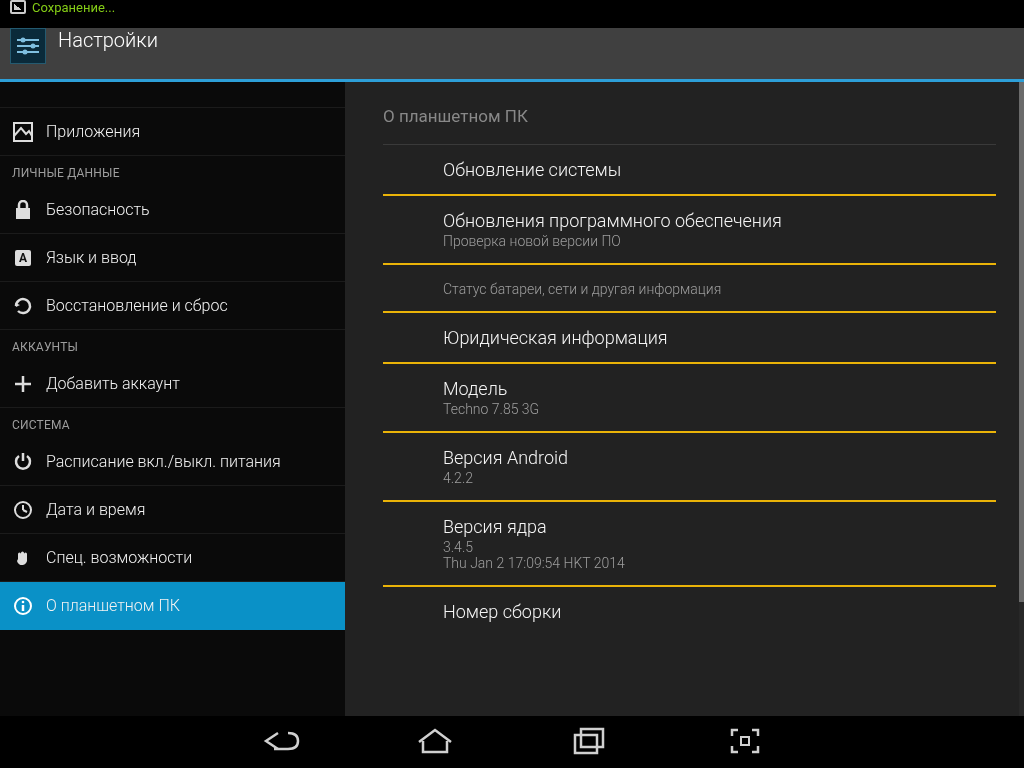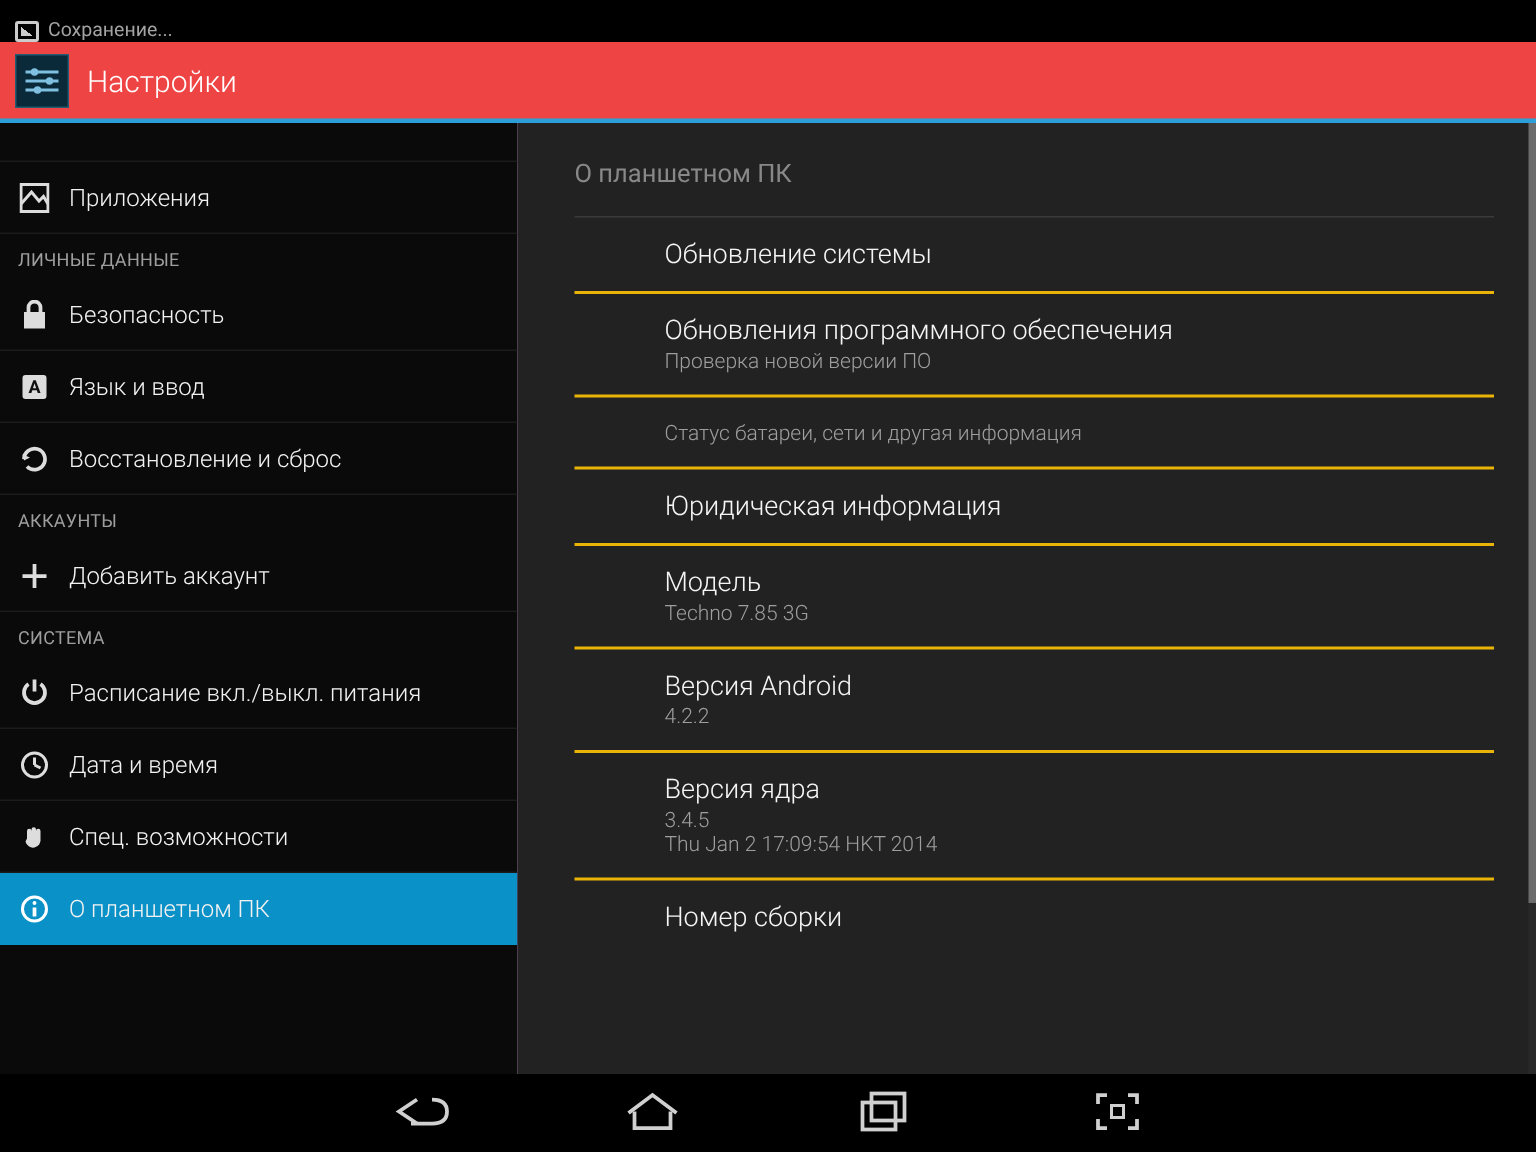--- a/index.html
+++ b/index.html
@@ -8,60 +8,60 @@
   height: 768px;
   background: #000;
   font-family: Roboto, "Helvetica Neue", Arial, sans-serif;
   overflow: hidden;
   color: #fff;
 }
 .statusbar {
   height: 28px;
   background: #000;
   display: flex;
-  align-items: flex-end;
+  align-items: flex-start;
   padding: 0 10px;
   font-size: 13px;
-  color: #a3a3a3;
+  color: #84cc16;
   gap: 6px;
 }
 .status-icon {
   width: 16px; height: 14px;
   border: 2px solid #ccc;
   border-radius: 2px;
   position: relative;
 }
 .status-icon::after {
   content:"";
   position:absolute;
   top:2px;left:2px;right:2px;bottom:2px;
   background: linear-gradient(to top right, #ccc 50%, transparent 50%);
 }
 .appbar {
   height: 54px;
-  background: #ef4444;
-  display: flex;
-  align-items: center;
+  background: #404040;
+  display: flex;
+  align-items: flex-start;
   padding: 0 10px;
   border-bottom: 3px solid #2d9fd8;
   gap: 12px;
 }
 .appbar-icon {
   width: 36px; height: 36px;
   background: #0a2a3a;
   border: 1px solid #245a70;
   display: flex;
   align-items: center;
   justify-content: center;
 }
 .appbar-title { font-size: 20px; font-weight: 300; }
 .content {
   display: flex;
   height: 634px;
-  background: #f0abfc;
+  background: #0ea5e9;
 }
 .sidebar {
   width: 345px;
   background: #0a0a0a;
   overflow-y: hidden;
   position: relative;
 }
 .sidebar-inner {
   position: absolute;
   top: -22px;

